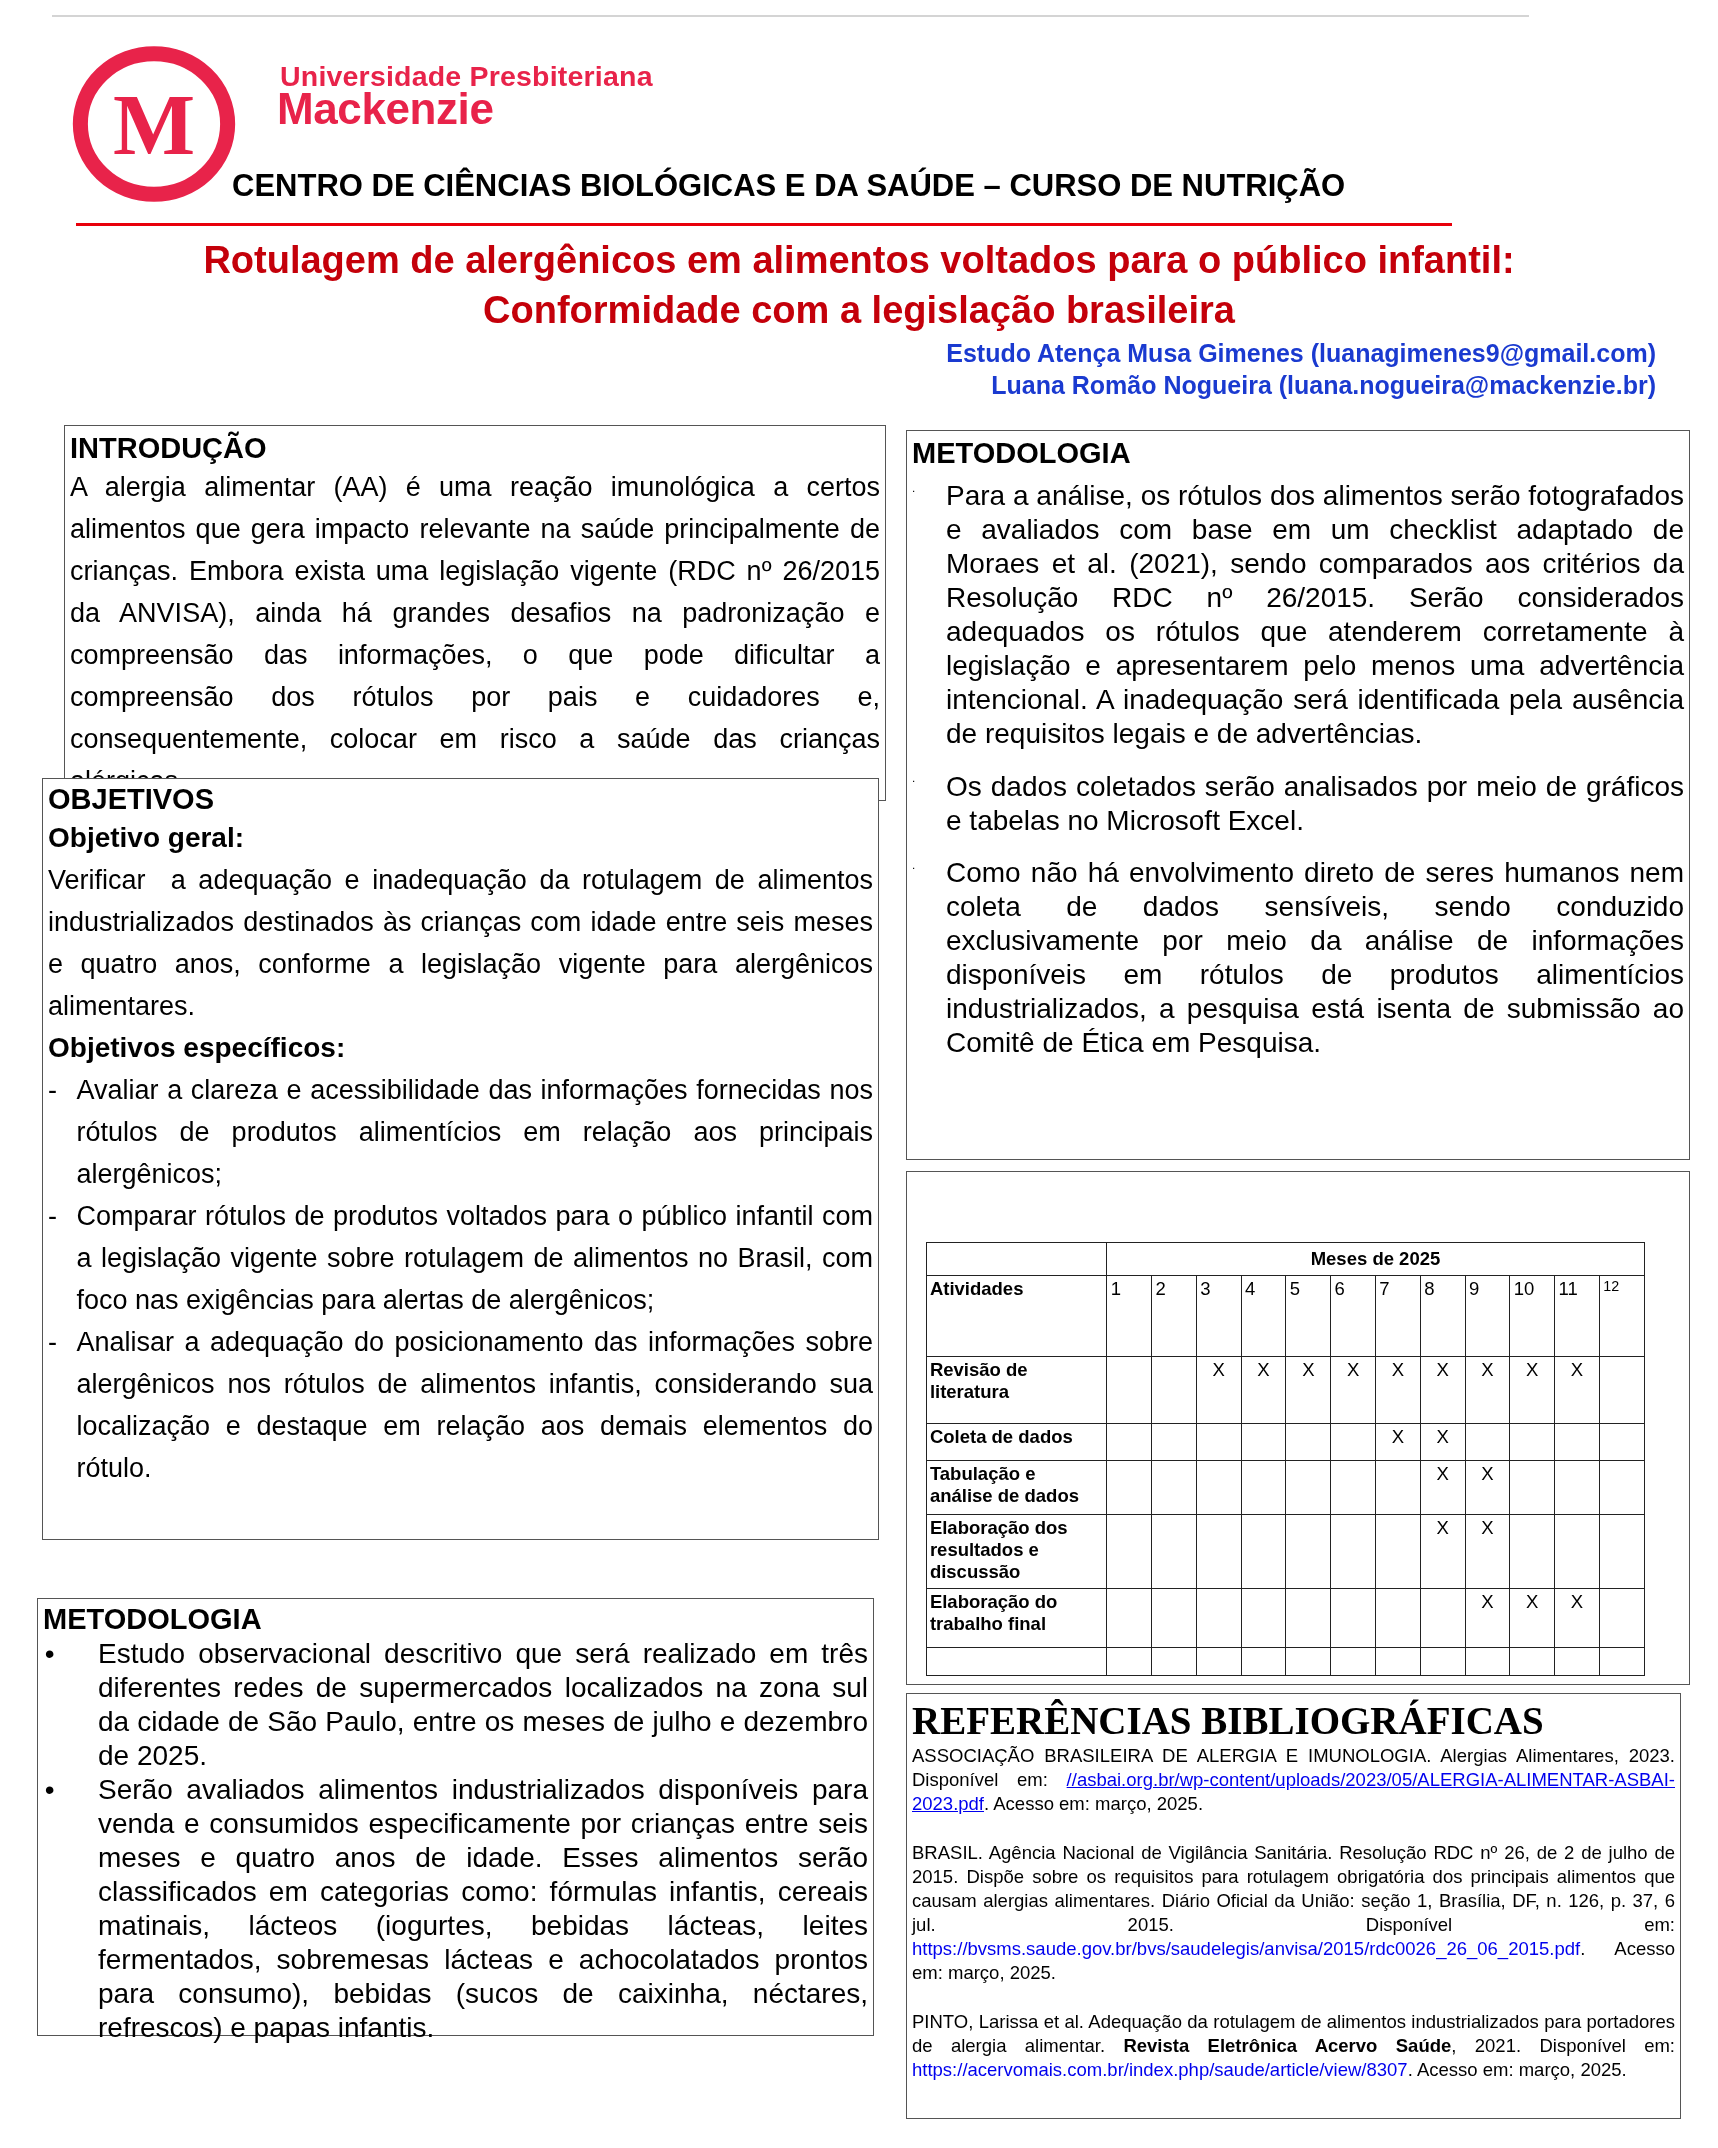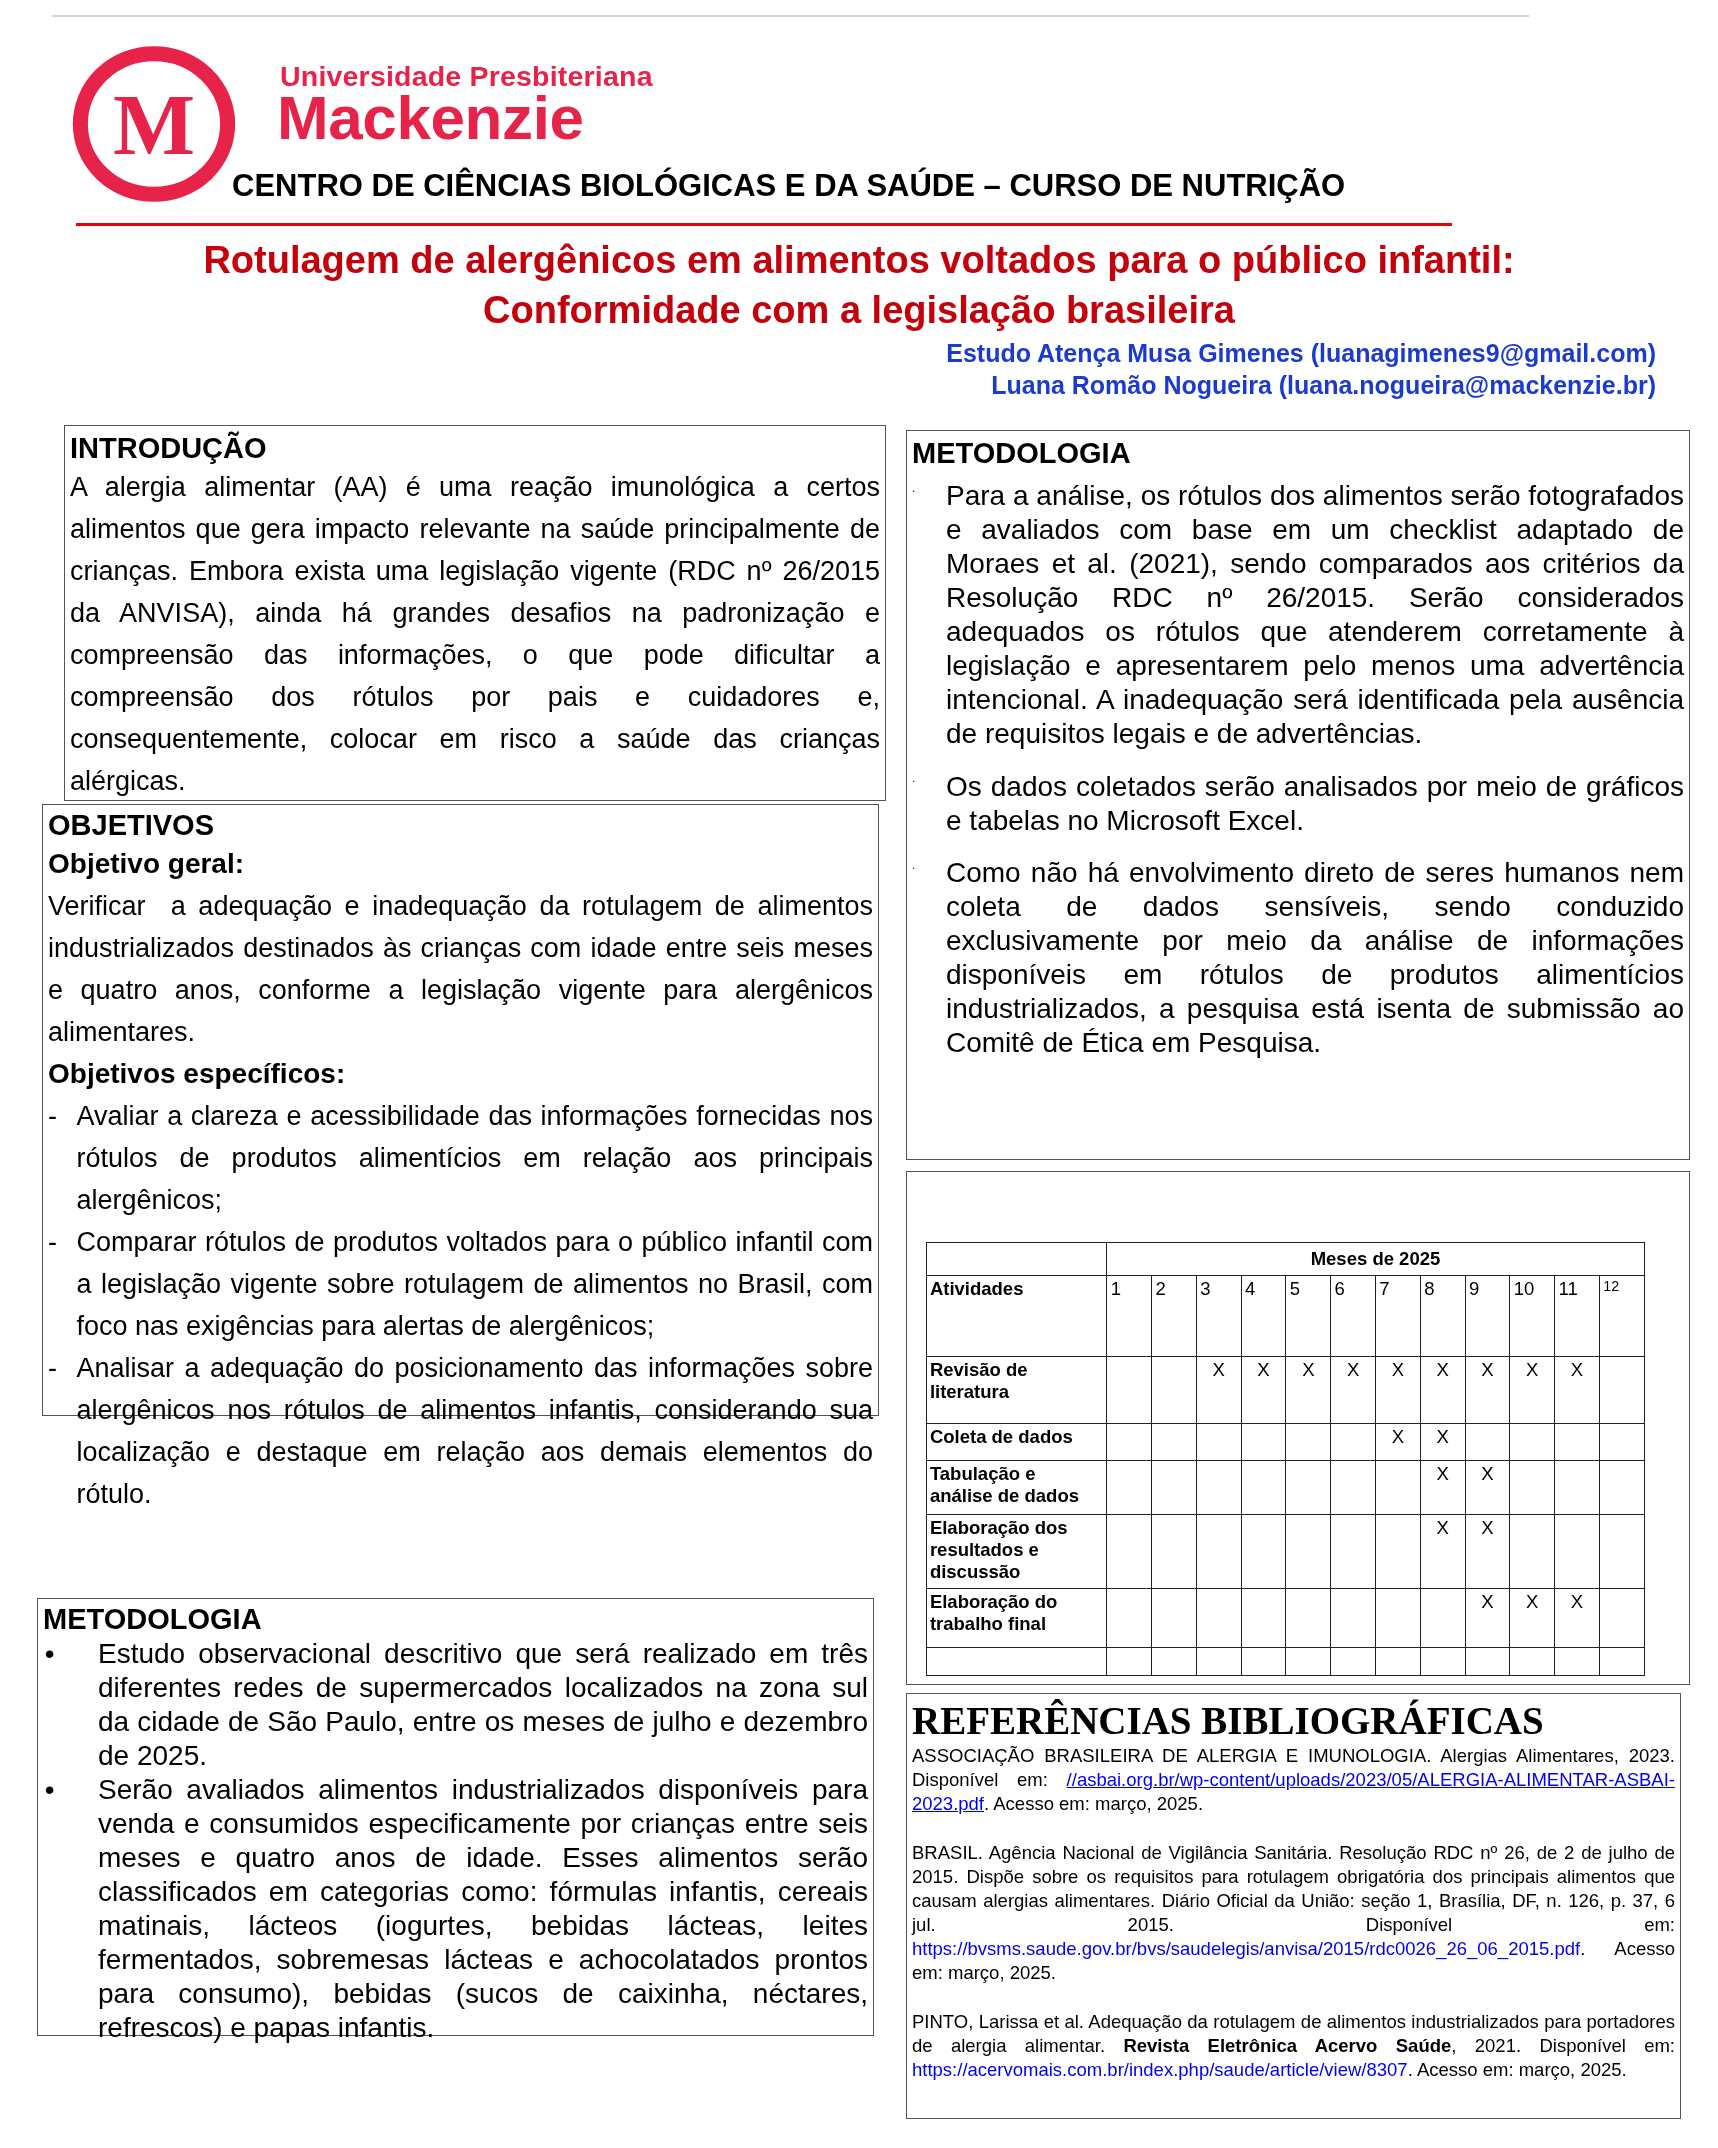--- a/index.html
+++ b/index.html
@@ -1,31 +1,31 @@
 <!DOCTYPE html>
 <html style="font-size:13.4px"><head>
 <meta charset="utf-8">
 <style>
   html, body { margin:0; padding:0; background:#fff; }
   body { width:1718px; height:2148px; position:relative; font-family:"Liberation Sans", sans-serif; color:#000; overflow:hidden; }
   .abs { position:absolute; }
   .topline { left:52px; top:15px; width:1477px; height:1.7px; background:#d4d4d4; }
   .logo { left:72px; top:45px; width:164px; height:158px; }
   .uni-name { left:280px; top:60px; font-size:28.5px; font-weight:bold; color:#e8234a; letter-spacing:0.2px; }
-  .brand { left:277px; top:87px; font-size:62px; font-weight:bold; color:#e8234a; line-height:1; letter-spacing:-0.4px; }
+  .brand { left:277px; top:87px; font-size:44px; font-weight:bold; color:#e8234a; line-height:1; letter-spacing:-0.4px; }
   .center-line { left:232px; top:168px; font-size:31px; font-weight:bold; }
   .red-rule { left:76px; top:223px; width:1376px; height:3.4px; background:#e8000b; }
   .title { left:0; top:235px; width:1718px; text-align:center; font-size:38px; font-weight:bold; color:#c4000a; line-height:50px; }
   .authors { right:62px; top:337px; text-align:right; font-size:25px; font-weight:bold; color:#1a3ad0; line-height:32px; }
   .box { border:1.7px solid #555; box-sizing:border-box; background:#fff; }
   .box h2 { margin:0; font-size:29px; font-weight:bold; line-height:1.2; }
   .box h3 { margin:0; font-size:28px; font-weight:bold; line-height:1.5; }
   .j { text-align:justify; }
   .intro { left:64px; top:425px; width:822px; height:376px; padding:5px 5px; font-size:27px; line-height:42px; }
-  .obj { left:42px; top:804px; width:837px; height:612px; padding:3.4px 5px; font-size:27px; line-height:42px; }
+  .obj { left:42px; top:778px; width:837px; height:762px; padding:3.4px 5px; font-size:27px; line-height:42px; }
   .obj ul { list-style:none; margin:0; padding:0; }
   .obj li { position:relative; padding-left:28.5px; }
   .obj li::before { content:"-"; position:absolute; left:0; }
   .met1 { left:37px; top:1598px; width:837px; height:438px; padding:3.4px 5px; font-size:28px; line-height:34px; }
   .met1 ul { list-style:none; margin:0; padding:0; }
   .met1 li { position:relative; padding-left:55px; }
   .met1 li::before { content:"•"; position:absolute; left:1.7px; }
   .met2 { left:906px; top:430px; width:784px; height:730px; padding:5px 5px; font-size:28px; line-height:34px; }
   .met2 ul { list-style:none; margin:8.4px 0 0; padding:0; }
   .met2 li { position:relative; padding-left:34px; margin-bottom:18.5px; }

